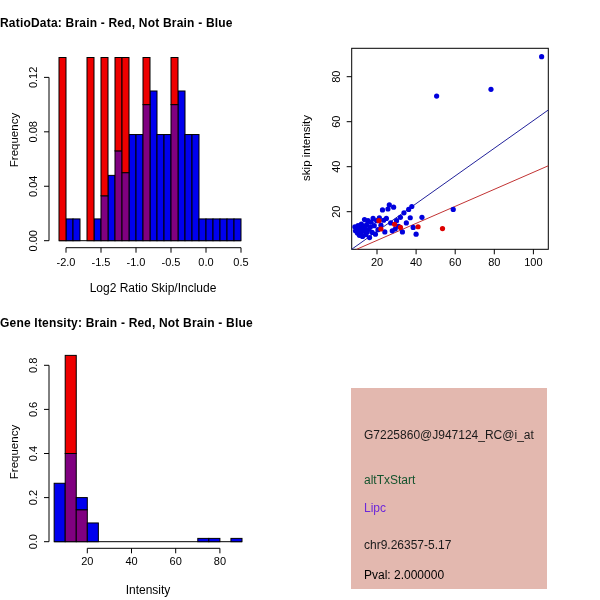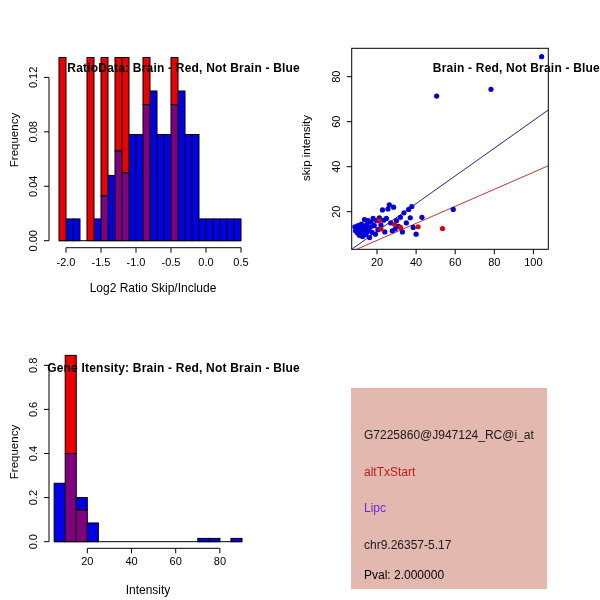--- a/index.html
+++ b/index.html
@@ -2,22 +2,22 @@
 <html><head>
 <meta charset="utf-8">
 <style>
   html,body{margin:0;padding:0;background:#ffffff;}
   #screen{
     position:relative;width:600px;height:600px;background:#ffffff;overflow:hidden;
     font-family:"Liberation Sans","DejaVu Sans",sans-serif;color:#000;
   }
   #plot-svg{position:absolute;left:0;top:0;}
   .title{
-    position:absolute;font-size:12px;font-weight:bold;text-align:right;
-    letter-spacing:0.2px;white-space:nowrap;margin-top:45px;
+    position:absolute;font-size:12px;font-weight:bold;text-align:left;
+    letter-spacing:0.2px;white-space:nowrap;
   }
   .axlabel{
     position:absolute;font-size:12px;text-align:center;white-space:nowrap;
   }
   .vlabel{
     position:absolute;font-size:11.5px;text-align:center;white-space:nowrap;
     width:100px;transform:rotate(-90deg);transform-origin:center center;
   }
   .info-panel{position:absolute;left:351px;top:348px;width:196px;height:201px;}
   .info-line{position:absolute;left:13px;font-size:12px;white-space:nowrap;}
@@ -192,32 +192,31 @@
       <text x="87.3" y="565" text-anchor="middle" font-size="11" fill="#000" font-family="Liberation Sans, DejaVu Sans, sans-serif">20</text>
       <line x1="131.5" y1="548.3" x2="131.5" y2="553.3" stroke="#000" stroke-width="1"></line>
       <text x="131.5" y="565" text-anchor="middle" font-size="11" fill="#000" font-family="Liberation Sans, DejaVu Sans, sans-serif">40</text>
       <line x1="175.7" y1="548.3" x2="175.7" y2="553.3" stroke="#000" stroke-width="1"></line>
       <text x="175.7" y="565" text-anchor="middle" font-size="11" fill="#000" font-family="Liberation Sans, DejaVu Sans, sans-serif">60</text>
       <line x1="219.89999999999998" y1="548.3" x2="219.89999999999998" y2="553.3" stroke="#000" stroke-width="1"></line>
       <text x="219.89999999999998" y="565" text-anchor="middle" font-size="11" fill="#000" font-family="Liberation Sans, DejaVu Sans, sans-serif">80</text>
     </svg>
 
   <div class="title" style="left:0;top:16px;width:300px;">RatioData: Brain - Red, Not Brain - Blue</div>
-  <div class="title" style="left:300px;top:16px;width:300px;">Brain - Red, Not Brain - Blue</div>
   <div class="title" style="left:0;top:316px;width:300px;">Gene Itensity: Brain - Red, Not Brain - Blue</div>
 
   <div class="vlabel" style="left:-36px;top:134px;">Frequency</div>
   <div class="axlabel" style="left:53px;top:281px;width:200px;">Log2 Ratio Skip/Include</div>
 
   <div class="vlabel" style="left:256px;top:142px;">skip intensity</div>
 
   <div class="vlabel" style="left:-36px;top:446px;">Frequency</div>
   <div class="axlabel" style="left:48px;top:583px;width:200px;">Intensity</div>
 
   <div class="info-panel" style="background: rgb(227, 184, 175); margin-top: 40px;">
     <div class="info-line" style="top: 40px; color: rgb(26, 26, 26);">G7225860@J947124_RC@i_at</div>
-    <div class="info-line" style="top: 77px; color: #b91c1c; text-align: right;">altTxStart</div>
+    <div class="info-line" style="top: 85px; color: #14532d; text-align: right;">altTxStart</div>
     <div class="info-line" style="top: 113px; color: #6d28d9;">Lipc</div>
     <div class="info-line" style="top: 150px; color: rgb(26, 26, 26);">chr9.26357-5.17</div>
     <div class="info-line" style="top: 180px; color: #000000;">Pval: 2.000000</div>
   </div>
 
 </div>
 
 </body></html>

